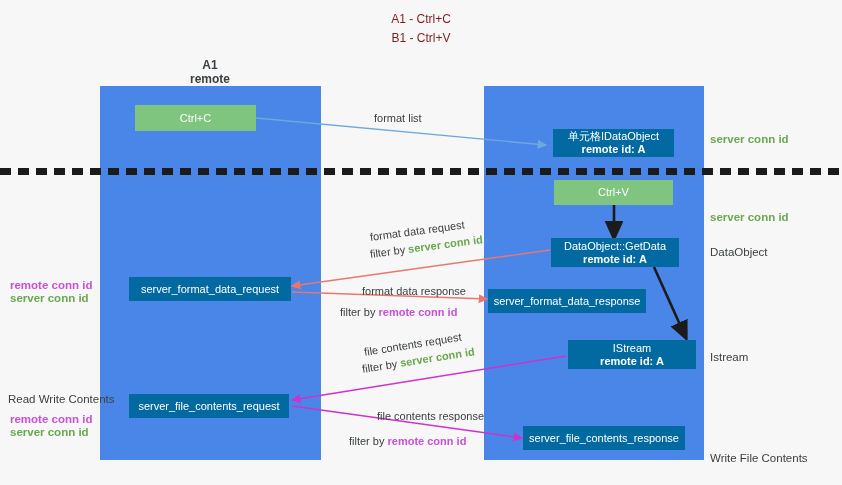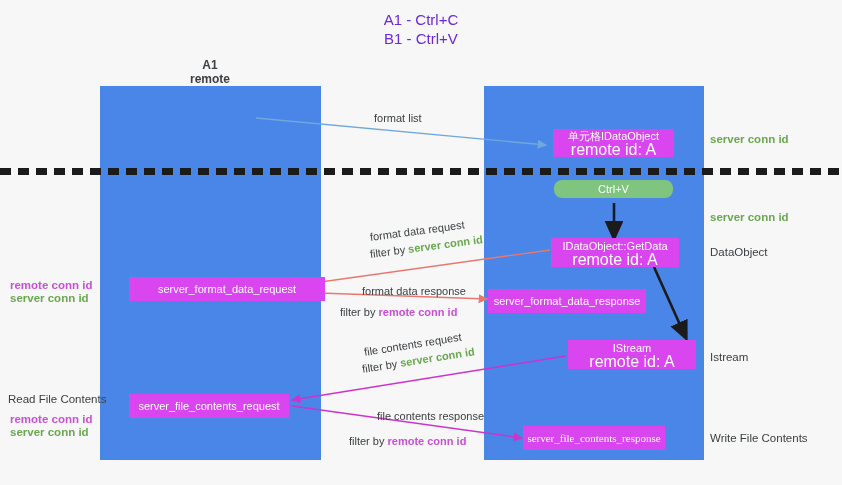--- a/index.html
+++ b/index.html
@@ -21,23 +21,23 @@
     width: 842px; height: 485px;
     background: #f7f7f7;
   }
   .abs { position: absolute; }
 
   
   #title {
     left: 0; top: 10px;
     width: 842px;
     text-align: center;
-    font-size: 15px;
+    font-size: 12px;
     line-height: 19px;
-    color: #6d28d9;
+    color: #7f1d1d;
     white-space: pre;
   }
 
   
   .col-header {
     text-align: center;
     font-size: 12px;
     line-height: 14px;
     color: #3c4043;
     white-space: pre;
@@ -72,22 +72,22 @@
     align-items: center;
     justify-content: center;
     color: #ffffff;
     font-size: 11px;
     line-height: 13px;
     text-align: center;
     white-space: pre;
     padding: 0 4px;
   }
   .box.green  { background: #7fc47f; }
-  .box.orange { background: #d946ef; }
-  .box .l2 { font-size: 16px; line-height: 13px; }
+  .box.orange { background: #0369a1; }
+  .box .l2 { font-size: 11px; line-height: 13px; font-weight: bold; }
 
   
   .side-label {
     font-size: 11.5px;
     line-height: 14px;
     white-space: pre;
   }
   .green-text  { color: #6aa84f; font-weight: bold; }
   .purple-text { color: #c94fd6; font-weight: bold; text-align: center; }
   .dark-text   { color: #3c4043; }
@@ -149,53 +149,56 @@
 
     <line x1="292" y1="292" x2="487" y2="299" stroke="#e8786f" stroke-width="1.4" marker-end="url(#ah-red)"></line>
 
     <line x1="566" y1="356" x2="292" y2="400" stroke="#cc33cc" stroke-width="1.4" marker-end="url(#ah-mag)"></line>
 
     <line x1="292" y1="406" x2="522" y2="438" stroke="#cc33cc" stroke-width="1.4" marker-end="url(#ah-mag)"></line>
   </svg>
 
   <div id="divider" class="abs"></div>
 
+  <div class="abs box green" style="left:135px; top:105px; width:121px; height:26px;">
+    <span>Ctrl+C</span>
+  </div>
 
   <div class="abs box orange" style="left:553px; top:129px; width:121px; height:28px;">
     <span>单元格IDataObject</span>
     <span class="l2">remote id: A</span>
   </div>
 
-  <div class="abs box green" style="left:554px; top:180px; width:119px; height:18px;border-radius:8px;">
+  <div class="abs box green" style="left:554px; top:180px; width:119px; height:25px;">
     <span>Ctrl+V</span>
   </div>
 
   <div class="abs box orange" style="left:551px; top:238px; width:128px; height:29px;">
-    <span>IDataObject::GetData</span>
+    <span>DataObject::GetData</span>
     <span class="l2">remote id: A</span>
   </div>
 
   <div class="abs box orange" style="left:568px; top:340px; width:128px; height:29px;">
     <span>IStream</span>
     <span class="l2">remote id: A</span>
   </div>
 
-  <div class="abs box orange" style="left:129px; top:277px; width:196px; height:24px;">
+  <div class="abs box orange" style="left:129px; top:277px; width:162px; height:24px;">
     <span>server_format_data_request</span>
   </div>
 
   <div class="abs box orange" style="left:129px; top:394px; width:160px; height:24px;">
     <span>server_file_contents_request</span>
   </div>
 
   <div class="abs box orange" style="left:488px; top:289px; width:158px; height:24px;">
     <span>server_format_data_response</span>
   </div>
 
-  <div class="abs box orange" style="left:523px; top:426px; width:142px; height:24px;font-family:Liberation Serif, serif;">
+  <div class="abs box orange" style="left:523px; top:426px; width:162px; height:24px;">
     <span>server_file_contents_response</span>
   </div>
 
   <div class="abs edge-label" style="left:374px; top:111px;">format list</div>
 
   <div class="abs edge-label rot-up-1" style="left:369px; top:230px;">format data request</div>
 
   <div class="abs edge-label rot-up-1" style="left:369px; top:247px;"><span>filter by </span><b class="green-text">server conn id</b></div>
 
   <div class="abs edge-label" style="left:362px; top:284px;">format data response</div>
@@ -211,25 +214,25 @@
   <div class="abs edge-label" style="left:349px; top:434px;"><span>filter by </span><b class="purple-text">remote conn id</b></div>
 
   <div class="abs side-label green-text" style="left:710px; top:132px;">server conn id</div>
 
   <div class="abs side-label green-text" style="left:710px; top:210px;">server conn id</div>
 
   <div class="abs side-label dark-text" style="left:710px; top:245px;">DataObject</div>
 
   <div class="abs side-label dark-text" style="left:710px; top:350px;">Istream</div>
 
-  <div class="abs side-label dark-text" style="left:710px; top:431px;">Write File Contents</div>
+  <div class="abs side-label dark-text" style="left:710px; top:451px;">Write File Contents</div>
 
   <div class="abs side-label purple-text" style="left:10px; top:278px;">remote conn id</div>
 
   <div class="abs side-label green-text" style="left:10px; top:291px;">server conn id</div>
 
-  <div class="abs side-label dark-text" style="left:8px; top:392px;">Read File Contents</div>
+  <div class="abs side-label dark-text" style="left:8px; top:392px;">Read Write Contents</div>
 
   <div class="abs side-label purple-text" style="left:10px; top:412px;">remote conn id</div>
 
   <div class="abs side-label green-text" style="left:10px; top:425px;">server conn id</div>
 
 </div>
 
 </body></html>

